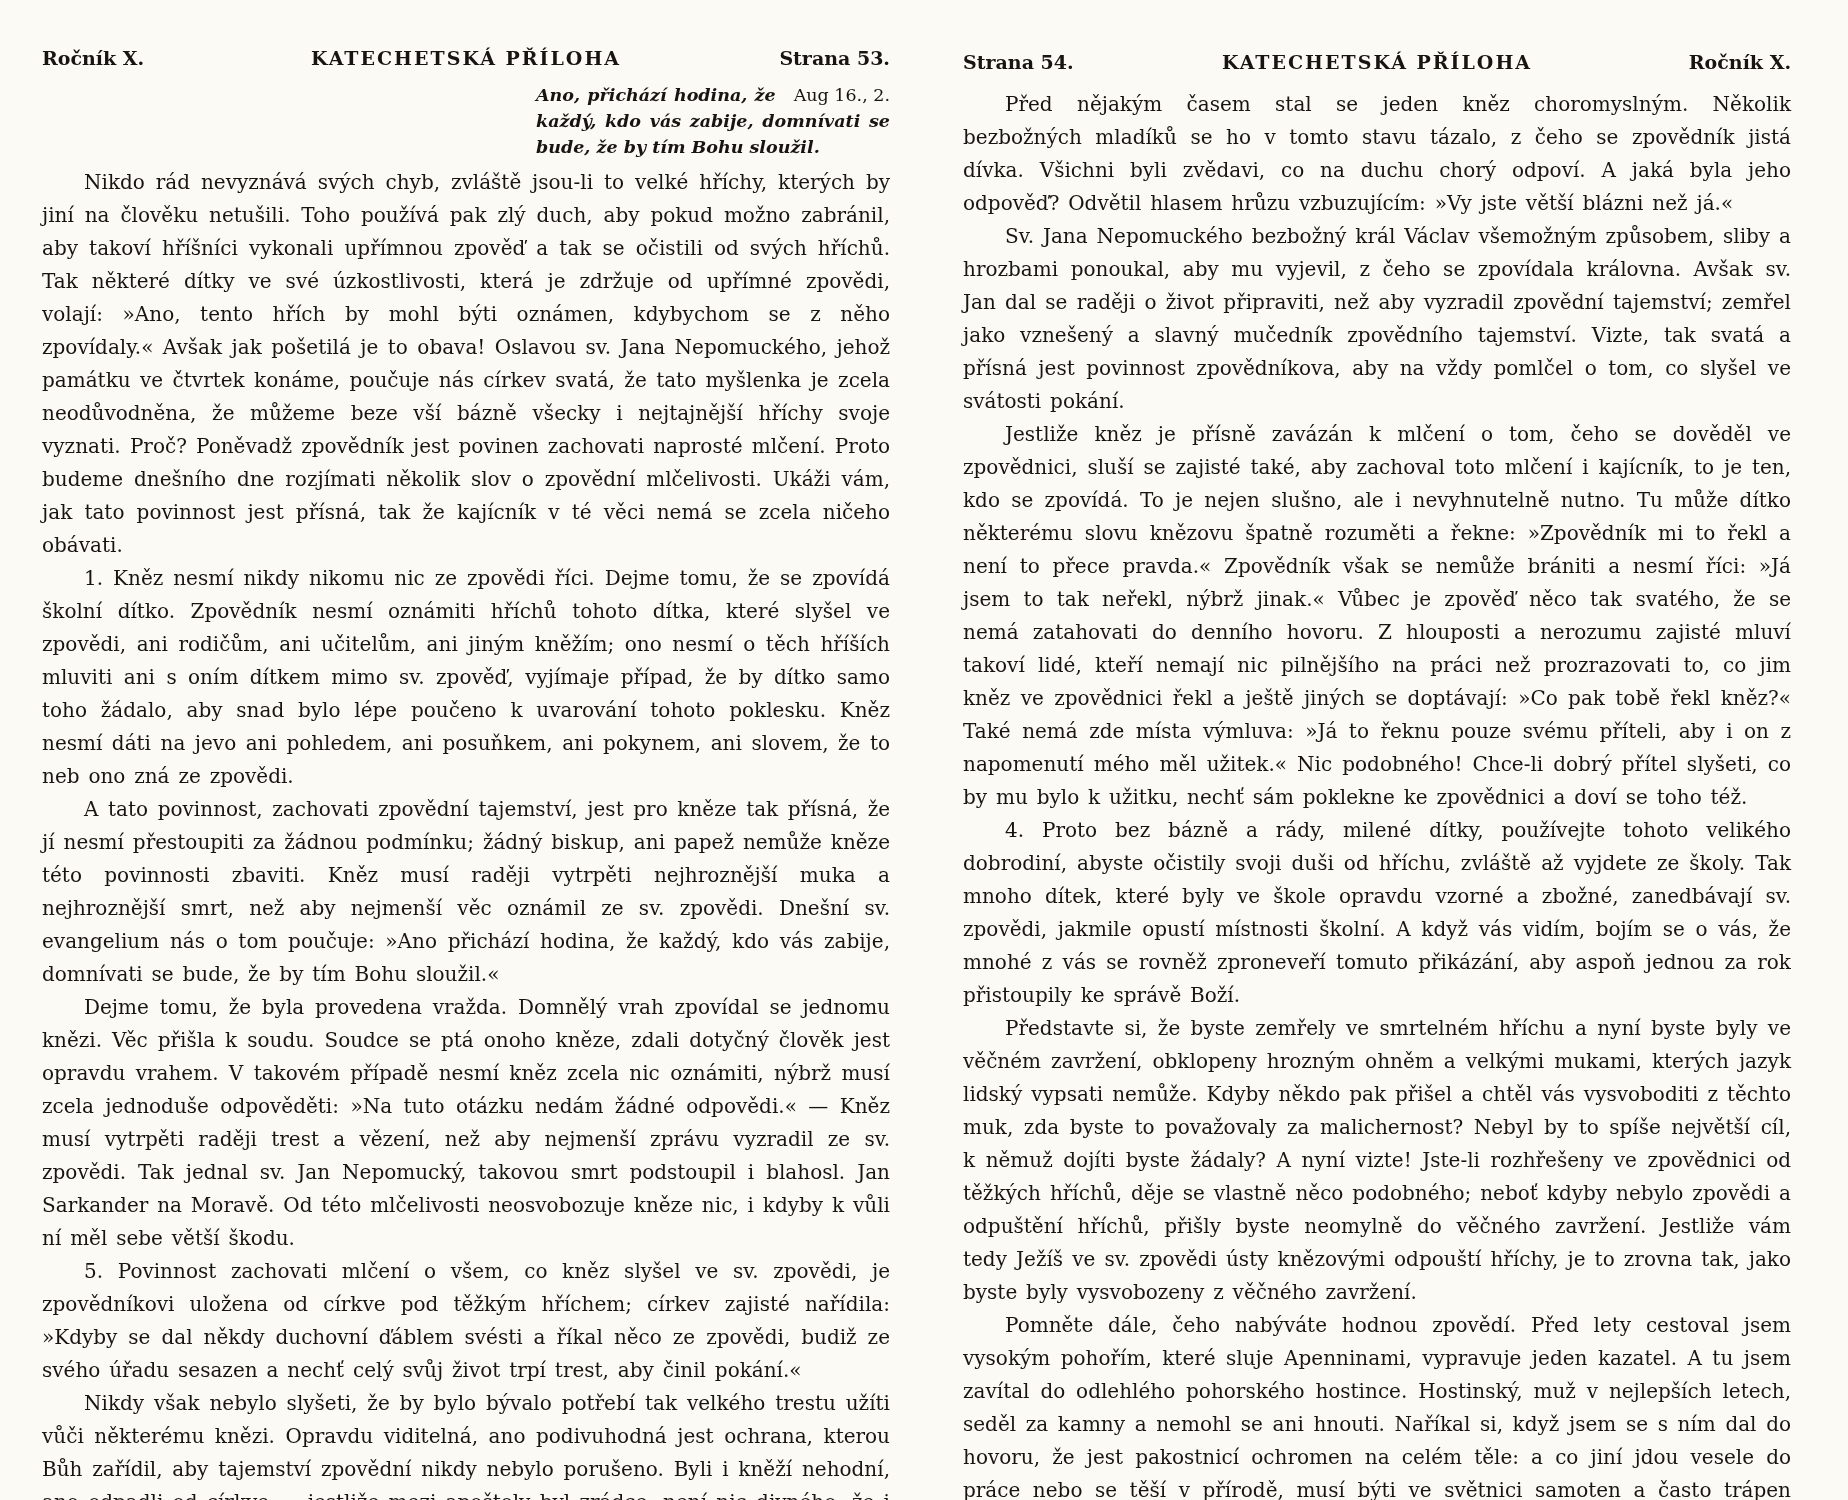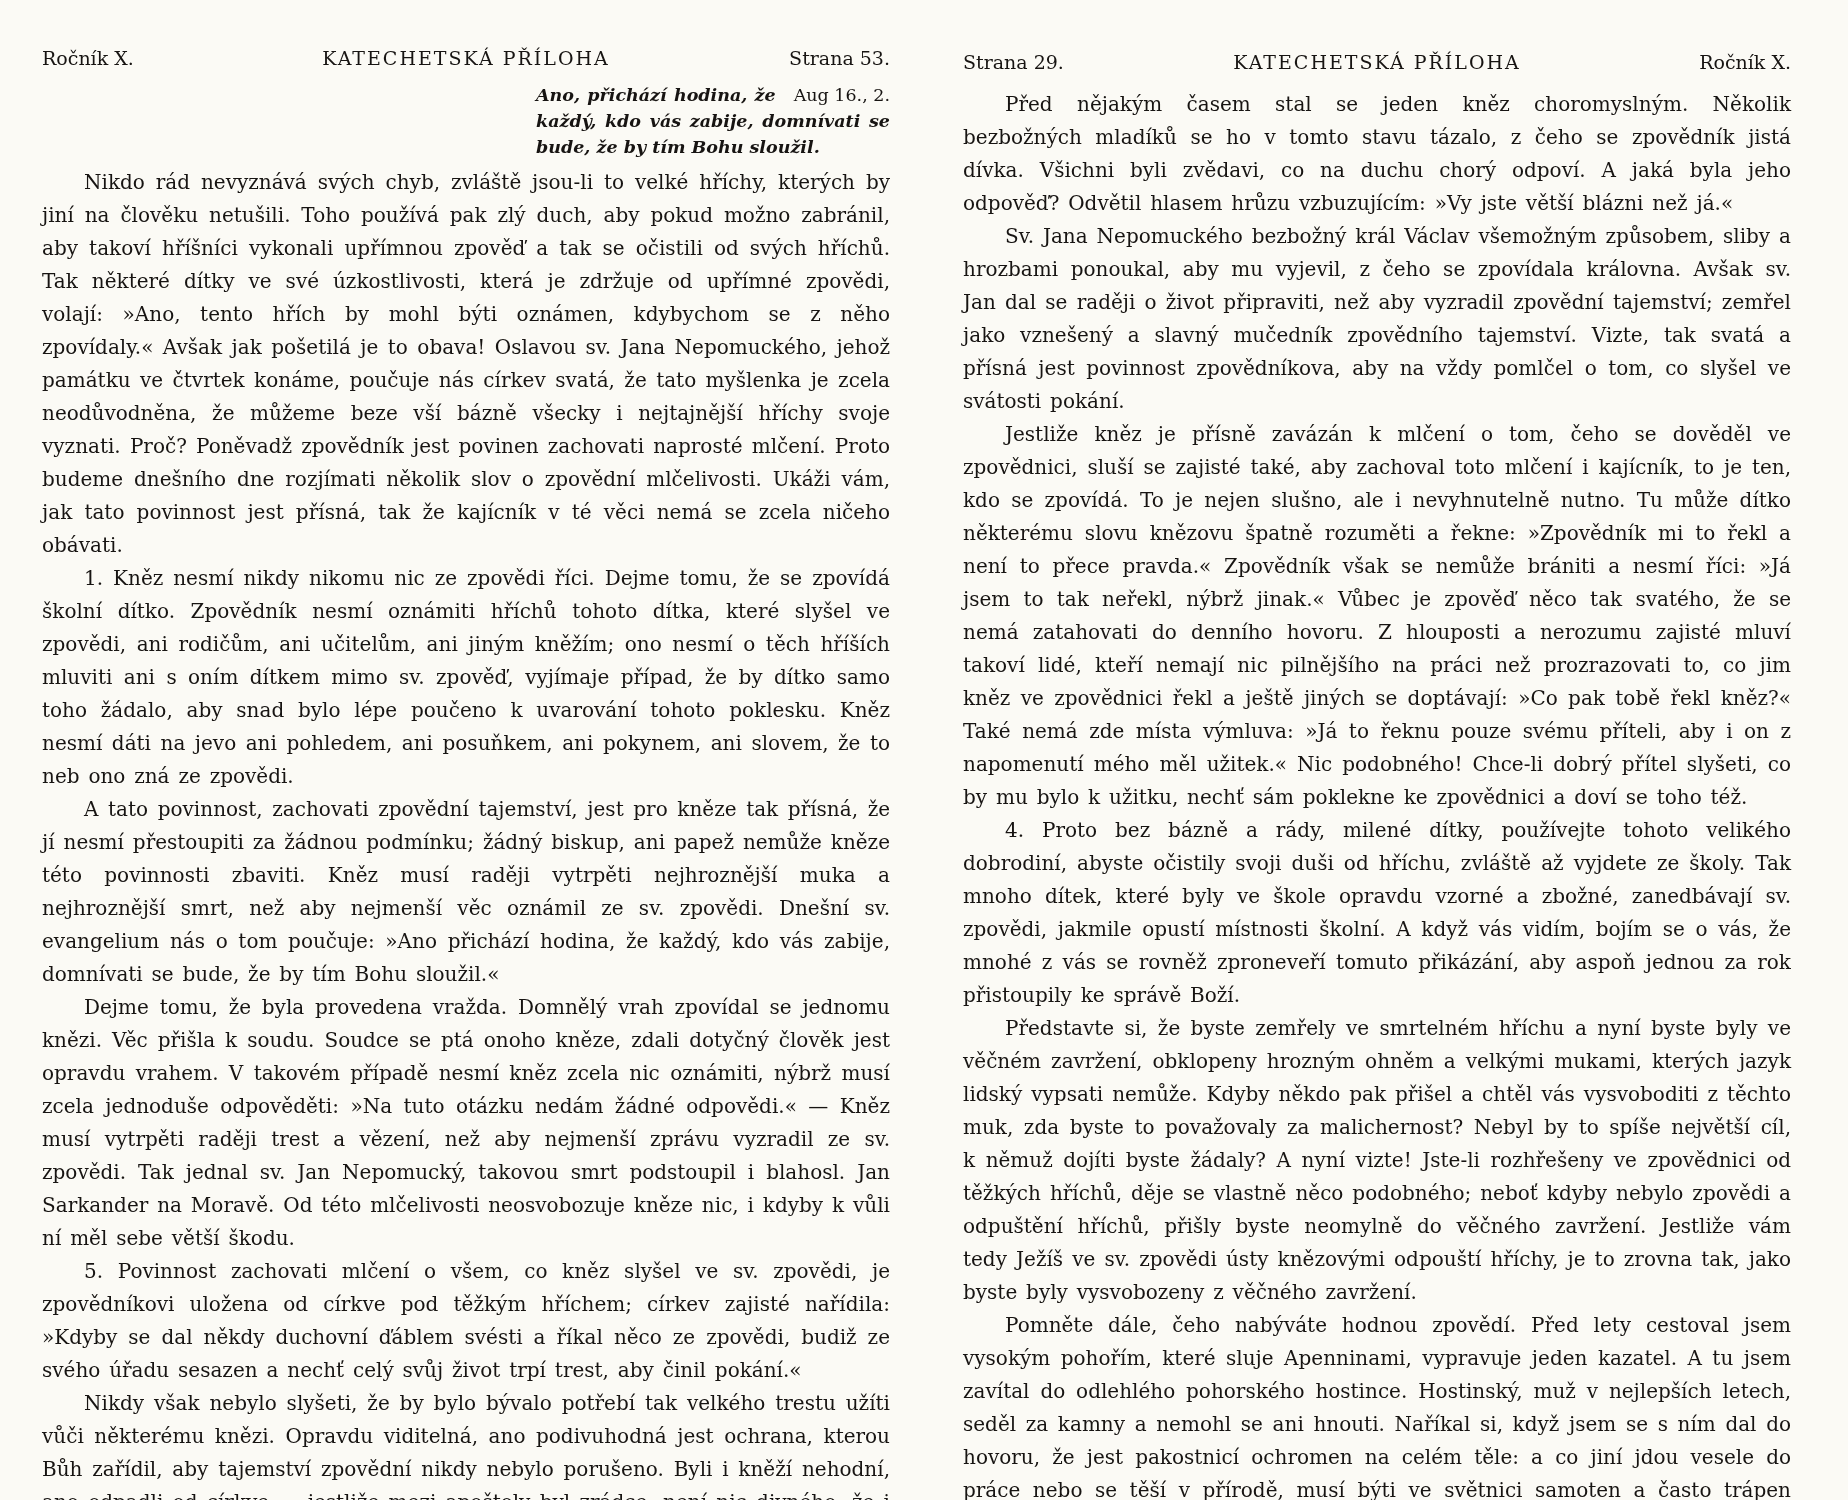--- a/index.html
+++ b/index.html
@@ -19,21 +19,21 @@
     position: absolute;
     top: 0;
   }
   .page-left  { left: 42px;  width: 848px; padding-top: 46px; }
   .page-right { left: 963px; width: 828px; padding-top: 50px; }
 
   .page-header {
     display: flex;
     align-items: baseline;
     font-size: 19px;
-    font-weight: 400;
+    font-weight: 700;
     line-height: 24px;
     white-space: nowrap;
     justify-content: flex-end;
   }
   .page-header .hdr-left  { flex: 1; text-align: left; }
   .page-header .hdr-center{ flex: 2; text-align: center; letter-spacing: 2px; }
   .page-header .hdr-right { flex: 1; text-align: right; }
 
   .article-title {
     margin-top: 26px;
@@ -98,21 +98,21 @@
       <p class="para">1. Kněz nesmí nikdy nikomu nic ze zpovědi říci. Dejme tomu, že se zpovídá školní dítko. Zpovědník nesmí oznámiti hříchů tohoto dítka, které slyšel ve zpovědi, ani rodičům, ani učitelům, ani jiným kněžím; ono nesmí o těch hříších mluviti ani s oním dítkem mimo sv. zpověď, vyjímaje případ, že by dítko samo toho žádalo, aby snad bylo lépe poučeno k uvarování tohoto poklesku. Kněz nesmí dáti na jevo ani pohledem, ani posuňkem, ani pokynem, ani slovem, že to neb ono zná ze zpovědi.</p>
       <p class="para">A tato povinnost, zachovati zpovědní tajemství, jest pro kněze tak přísná, že jí nesmí přestoupiti za žádnou podmínku; žádný biskup, ani papež nemůže kněze této povinnosti zbaviti. Kněz musí raději vytrpěti nejhroznější muka a nejhroznější smrt, než aby nejmenší věc oznámil ze sv. zpovědi. Dnešní sv. evangelium nás o tom poučuje: »Ano přichází hodina, že každý, kdo vás zabije, domnívati se bude, že by tím Bohu sloužil.«</p>
       <p class="para">Dejme tomu, že byla provedena vražda. Domnělý vrah zpovídal se jednomu knězi. Věc přišla k soudu. Soudce se ptá onoho kněze, zdali dotyčný člověk jest opravdu vrahem. V takovém případě nesmí kněz zcela nic oznámiti, nýbrž musí zcela jednoduše odpověděti: »Na tuto otázku nedám žádné odpovědi.« — Kněz musí vytrpěti raději trest a vězení, než aby nejmenší zprávu vyzradil ze sv. zpovědi. Tak jednal sv. Jan Nepomucký, takovou smrt podstoupil i blahosl. Jan Sarkander na Moravě. Od této mlčelivosti neosvobozuje kněze nic, i kdyby k vůli ní měl sebe větší škodu.</p>
       <p class="para">5. Povinnost zachovati mlčení o všem, co kněz slyšel ve sv. zpovědi, je zpovědníkovi uložena od církve pod těžkým hříchem; církev zajisté nařídila: »Kdyby se dal někdy duchovní ďáblem svésti a říkal něco ze zpovědi, budiž ze svého úřadu sesazen a nechť celý svůj život trpí trest, aby činil pokání.«</p>
       <p class="para">Nikdy však nebylo slyšeti, že by bylo bývalo potřebí tak velkého trestu užíti vůči některému knězi. Opravdu viditelná, ano podivuhodná jest ochrana, kterou Bůh zařídil, aby tajemství zpovědní nikdy nebylo porušeno. Byli i kněží nehodní, ano odpadli od církve — jestliže mezi apoštoly byl zrádce, není nic divného, že i mezi ostatními učedníky se našli někteří svého stavu nehodní — a přece nevíme příkladu, že by byl i špatný kněz zrušil zpovědní tajemství.</p>
     </div>
 </div>
 
 <div class="page page-right">
   <div class="page-header">
-    <span class="hdr-left">Strana 29.</span>
+    <span class="hdr-left">Strana 54.</span>
     <span class="hdr-center">KATECHETSKÁ PŘÍLOHA</span>
     <span class="hdr-right">Ročník X.</span>
   </div>
 
   <div class="article-body">
       <p class="para">Před nějakým časem stal se jeden kněz choromyslným. Několik bezbožných mladíků se ho v tomto stavu tázalo, z čeho se zpovědník jistá dívka. Všichni byli zvědavi, co na duchu chorý odpoví. A jaká byla jeho odpověď? Odvětil hlasem hrůzu vzbuzujícím: »Vy jste větší blázni než já.«</p>
       <p class="para">Sv. Jana Nepomuckého bezbožný král Václav všemožným způsobem, sliby a hrozbami ponoukal, aby mu vyjevil, z čeho se zpovídala královna. Avšak sv. Jan dal se raději o život připraviti, než aby vyzradil zpovědní tajemství; zemřel jako vznešený a slavný mučedník zpovědního tajemství. Vizte, tak svatá a přísná jest povinnost zpovědníkova, aby na vždy pomlčel o tom, co slyšel ve svátosti pokání.</p>
       <p class="para">Jestliže kněz je přísně zavázán k mlčení o tom, čeho se dověděl ve zpovědnici, sluší se zajisté také, aby zachoval toto mlčení i kajícník, to je ten, kdo se zpovídá. To je nejen slušno, ale i nevyhnutelně nutno. Tu může dítko některému slovu knězovu špatně rozuměti a řekne: »Zpovědník mi to řekl a není to přece pravda.« Zpovědník však se nemůže brániti a nesmí říci: »Já jsem to tak neřekl, nýbrž jinak.« Vůbec je zpověď něco tak svatého, že se nemá zatahovati do denního hovoru. Z hlouposti a nerozumu zajisté mluví takoví lidé, kteří nemají nic pilnějšího na práci než prozrazovati to, co jim kněz ve zpovědnici řekl a ještě jiných se doptávají: »Co pak tobě řekl kněz?« Také nemá zde místa výmluva: »Já to řeknu pouze svému příteli, aby i on z napomenutí mého měl užitek.« Nic podobného! Chce-li dobrý přítel slyšeti, co by mu bylo k užitku, nechť sám poklekne ke zpovědnici a doví se toho též.</p>
       <p class="para">4. Proto bez bázně a rády, milené dítky, používejte tohoto velikého dobrodiní, abyste očistily svoji duši od hříchu, zvláště až vyjdete ze školy. Tak mnoho dítek, které byly ve škole opravdu vzorné a zbožné, zanedbávají sv. zpovědi, jakmile opustí místnosti školní. A když vás vidím, bojím se o vás, že mnohé z vás se rovněž zproneveří tomuto přikázání, aby aspoň jednou za rok přistoupily ke správě Boží.</p>
       <p class="para">Představte si, že byste zemřely ve smrtelném hříchu a nyní byste byly ve věčném zavržení, obklopeny hrozným ohněm a velkými mukami, kterých jazyk lidský vypsati nemůže. Kdyby někdo pak přišel a chtěl vás vysvoboditi z těchto muk, zda byste to považovaly za malichernost? Nebyl by to spíše největší cíl, k němuž dojíti byste žádaly? A nyní vizte! Jste-li rozhřešeny ve zpovědnici od těžkých hříchů, děje se vlastně něco podobného; neboť kdyby nebylo zpovědi a odpuštění hříchů, přišly byste neomylně do věčného zavržení. Jestliže vám tedy Ježíš ve sv. zpovědi ústy knězovými odpouští hříchy, je to zrovna tak, jako byste byly vysvobozeny z věčného zavržení.</p>

